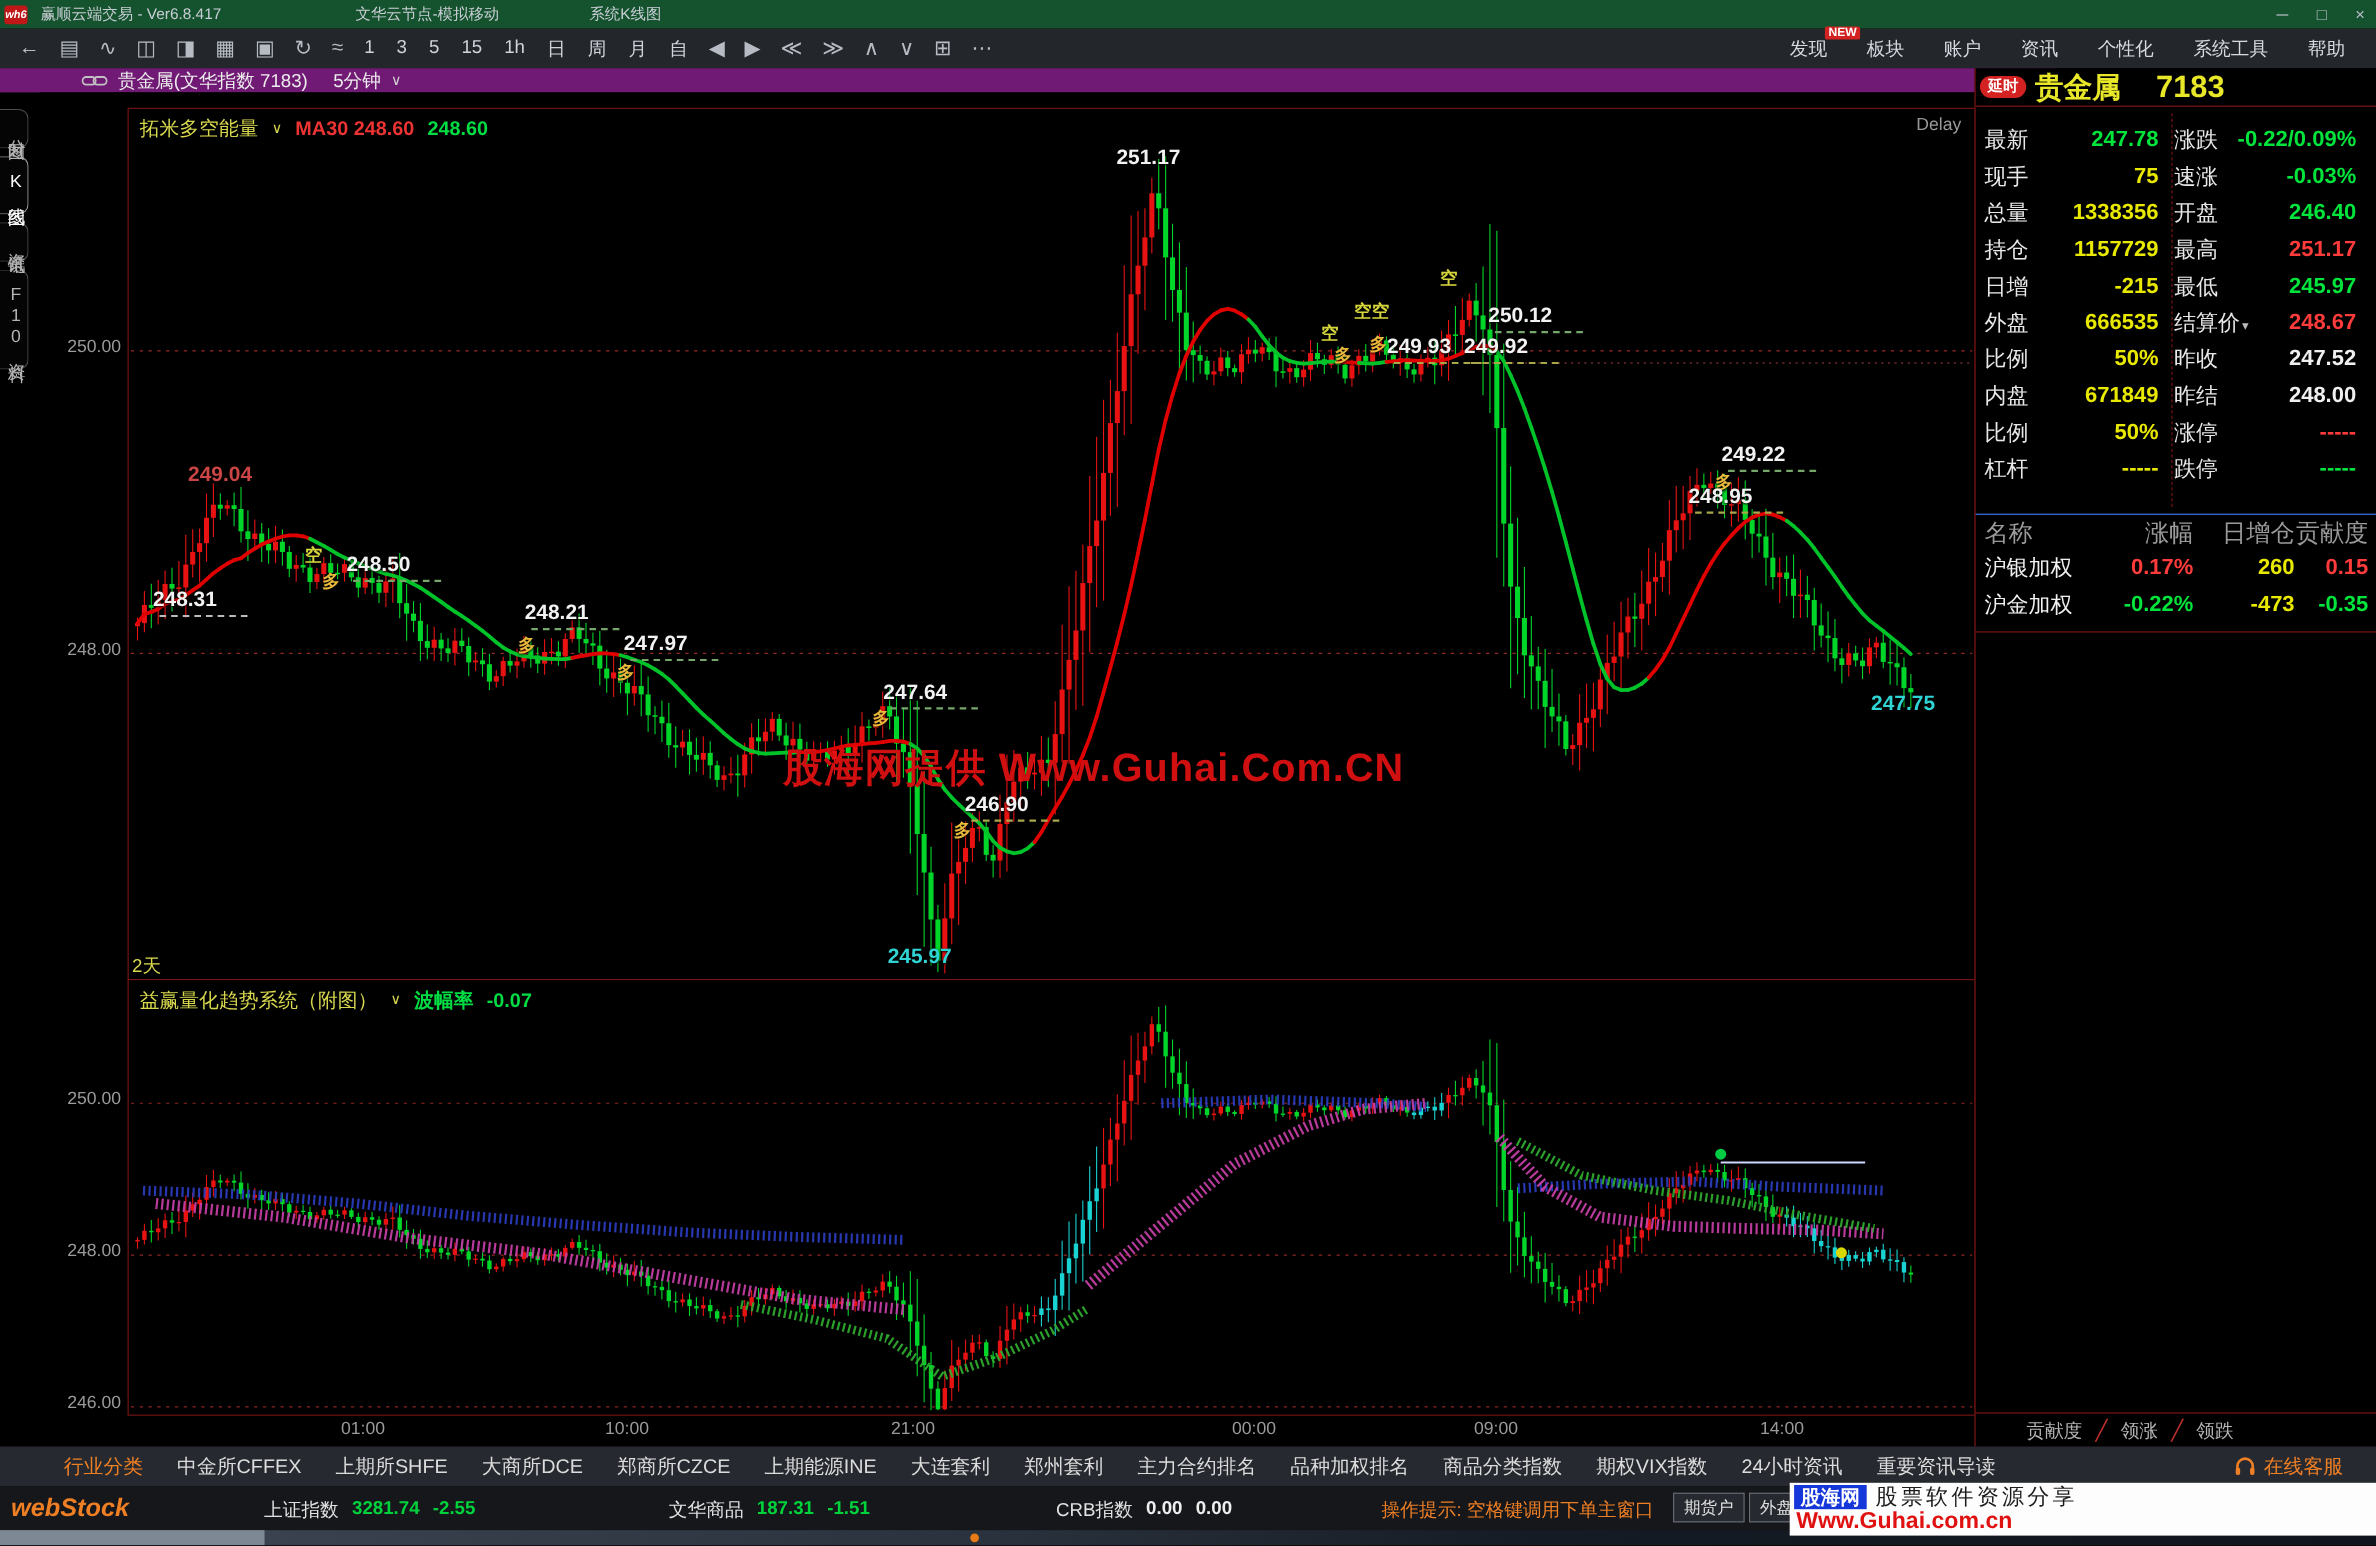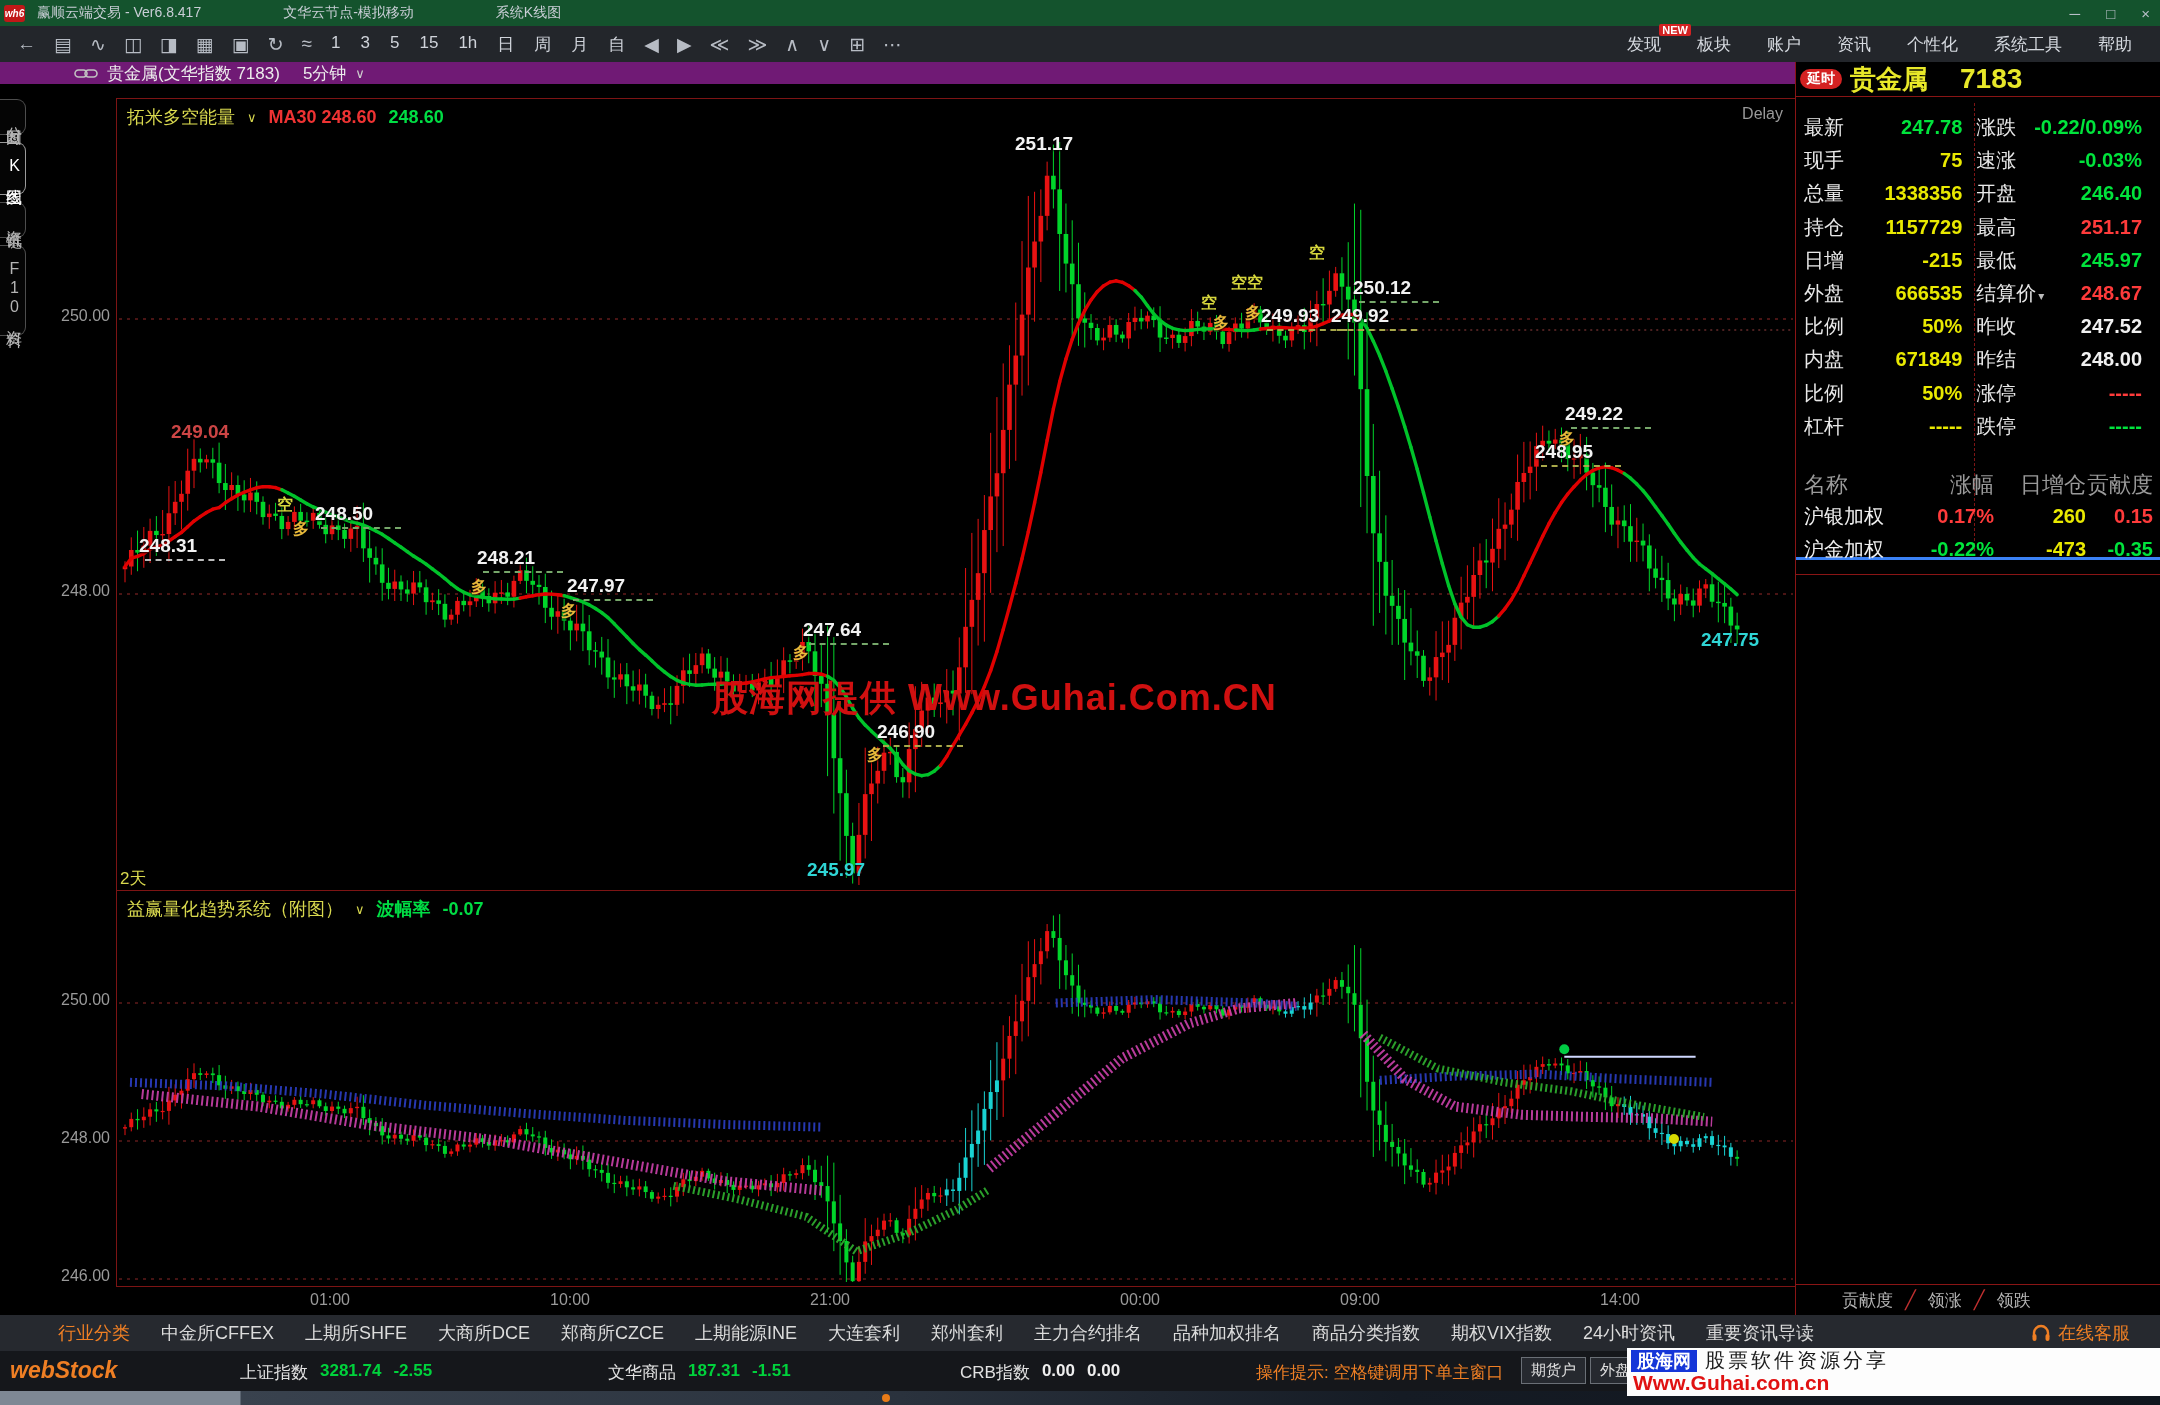--- a/index.html
+++ b/index.html
@@ -3,21 +3,21 @@
 <meta charset="utf-8">
 <style>
   html,body{margin:0;padding:0;background:#111;}
   #app{position:relative;width:2160px;height:1405px;background:#000;overflow:hidden;
        font-family:"Liberation Sans","DejaVu Sans",sans-serif;color:#ddd;}
   
   .titlebar{position:absolute;top:0;left:0;right:0;height:26px;background:#14532d;
             display:flex;align-items:center;gap:12px;padding:0 4px;font-size:14px;color:#c9ced6;}
   .appicon{width:21px;height:17px;background:#c01818;border-radius:3px;color:#fff;flex:0 0 auto;
            font:italic bold 10px/17px "Liberation Sans",sans-serif;text-align:center;}
-  .tb-node{margin-left:70px}.tb-view{margin-left:70px}
+  .tb-node{margin-left:110px}.tb-view{margin-left:70px}
   .wctrl{margin-left:auto;display:flex;gap:26px;color:#b9bfc8;font-size:15px;padding-right:6px}
   
   .toolbar{position:absolute;top:26px;height:36px;left:0;right:0;background:#23262b;
            display:flex;align-items:center;padding:0 8px;border-bottom:1px solid #101010;}
   .ticon{color:#b7bcc4;font-size:19px;padding:1px 9px;}
   .pbtn{color:#cfd3da;font-size:17px;padding:1px 10px;}
   .rmenu{margin-left:auto;display:flex;gap:36px;color:#d6dae0;font-size:17px;padding-right:20px;align-items:center}
   .rmenu .mitem{position:relative}
   .badge-new{position:absolute;top:-9px;right:-30px;background:#d32222;color:#fff;font-size:11px;
              font-weight:bold;padding:0 3px;border-radius:2px;}
@@ -49,22 +49,22 @@
   .anno.sig{font-size:16px}
   .dashline{position:absolute;height:0;border-top:2px dashed;z-index:4}
   .ytick{position:absolute;left:0;width:74px;text-align:right;color:#9a9a9a;font-size:16px}
   .xlab{position:absolute;top:1207px;color:#9a9a9a;font-size:16px;transform:translateX(-50%)}
   
   .rightpanel{position:absolute;left:1795px;top:62px;width:365px;height:1253px;background:#000;border-left:1px solid #8a1515;box-sizing:border-box}
   .rp-title{display:flex;align-items:center;gap:8px;padding:3px 4px;height:28px}
   .delay-badge{background:#d42222;color:#fff;font-size:14px;padding:1px 7px;border-radius:10px;font-weight:bold}
   .rp-name{color:#e8e829;font-size:26px;font-weight:bold}
   .rp-code{color:#e8e829;font-size:28px;font-weight:bold;margin-left:24px}
-  .quotebox{position:absolute;top:34px;left:0;right:0;height:464px;border-top:1px solid #8a1515;
-            border-bottom:3px solid #3b82f6;padding-top:14px;box-sizing:border-box}
+  .quotebox{position:absolute;top:34px;left:0;right:0;height:372px;border-top:1px solid #8a1515;
+            border-bottom:1px solid #3b82f6;padding-top:14px;box-sizing:border-box}
   .quotebox .vdiv{position:absolute;left:178px;top:6px;bottom:6px;border-left:1px dashed #7d1414}
   .qrow{display:flex;height:33.2px;align-items:center;font-size:20px;}
   .qc{display:flex;justify-content:space-between;align-items:center}
   .qc.l{width:170px;padding:0 6px 0 8px}.qc.r{width:178px;padding:0 18px 0 8px}
   .qlab{color:#e8e8e8}.qval{font-weight:bold}
   .qcaret{color:#bbb;font-size:12px;margin-left:2px}
   .contrib{position:absolute;top:406px;left:0;right:0;border-bottom:1px solid #8a1515;padding:2px 8px 8px 8px;box-sizing:border-box}
   .crow{display:grid;grid-template-columns:112px 78px 92px 67px;height:33px;align-items:center;font-size:20px}
   .crow.hdr{color:#9a9a9a;font-size:22px;height:30px}
   .cc{text-align:right;font-weight:bold}.cc.n{text-align:left;font-weight:normal;color:#f0f0f0}

